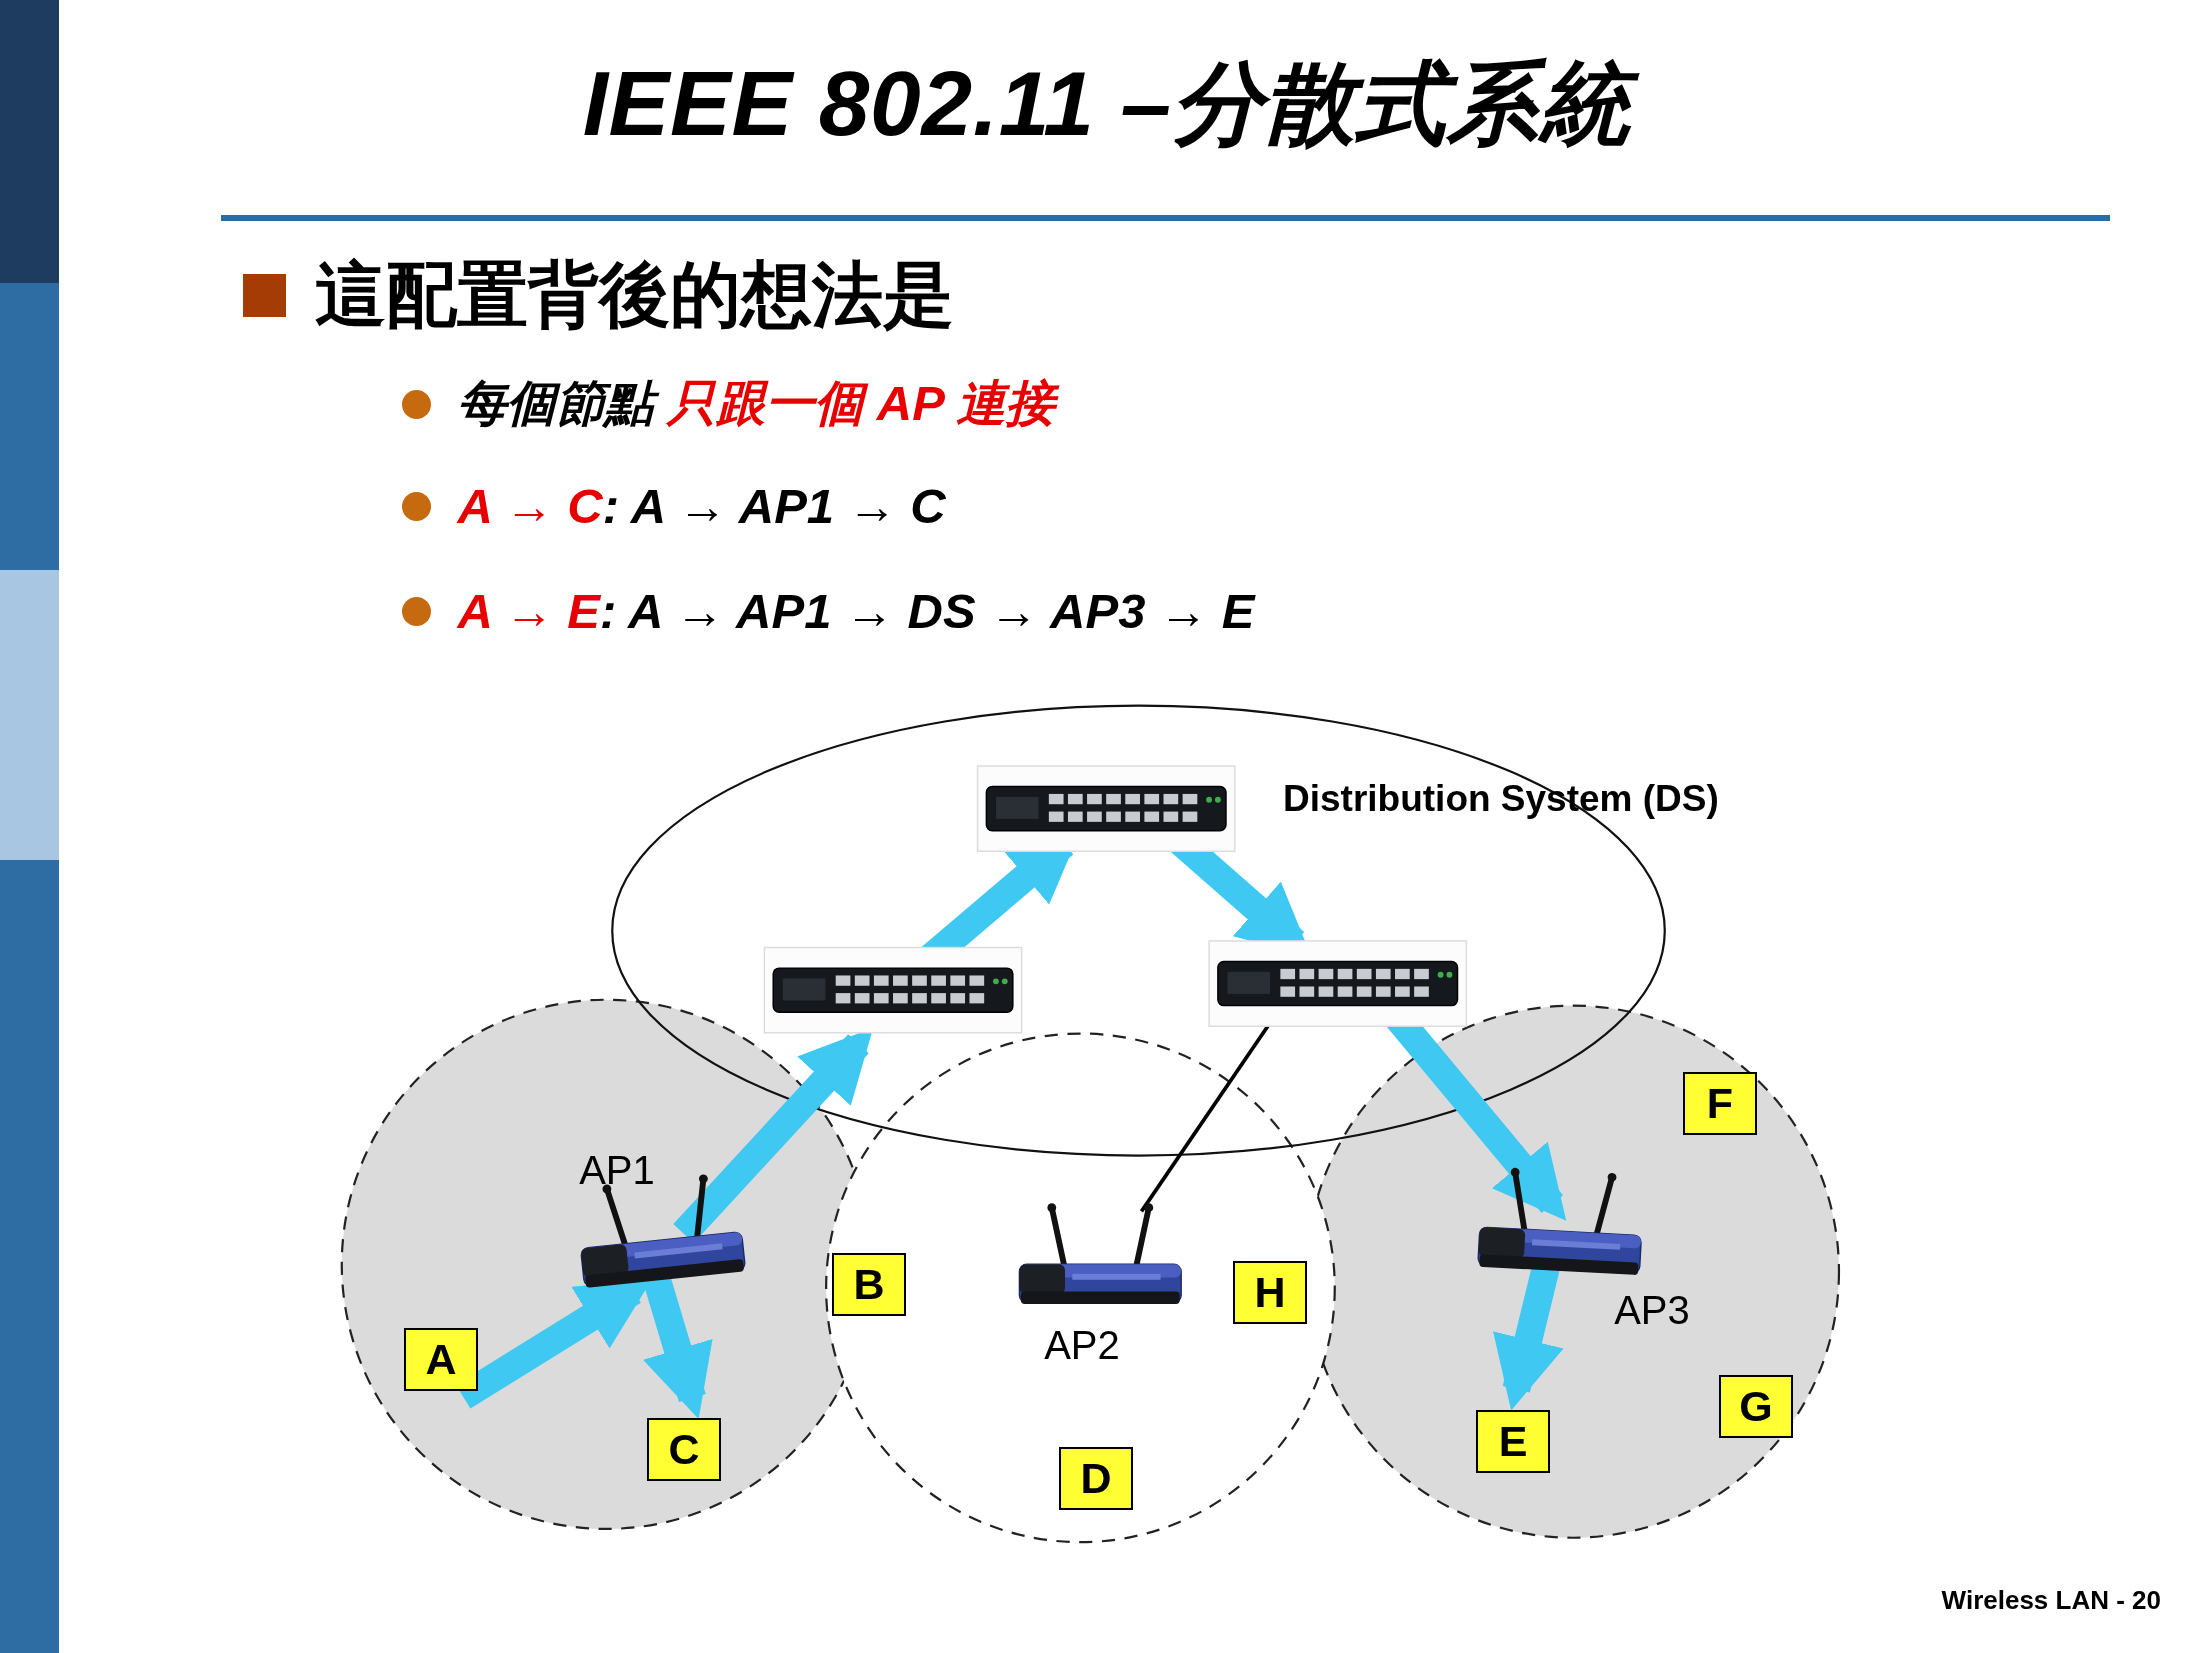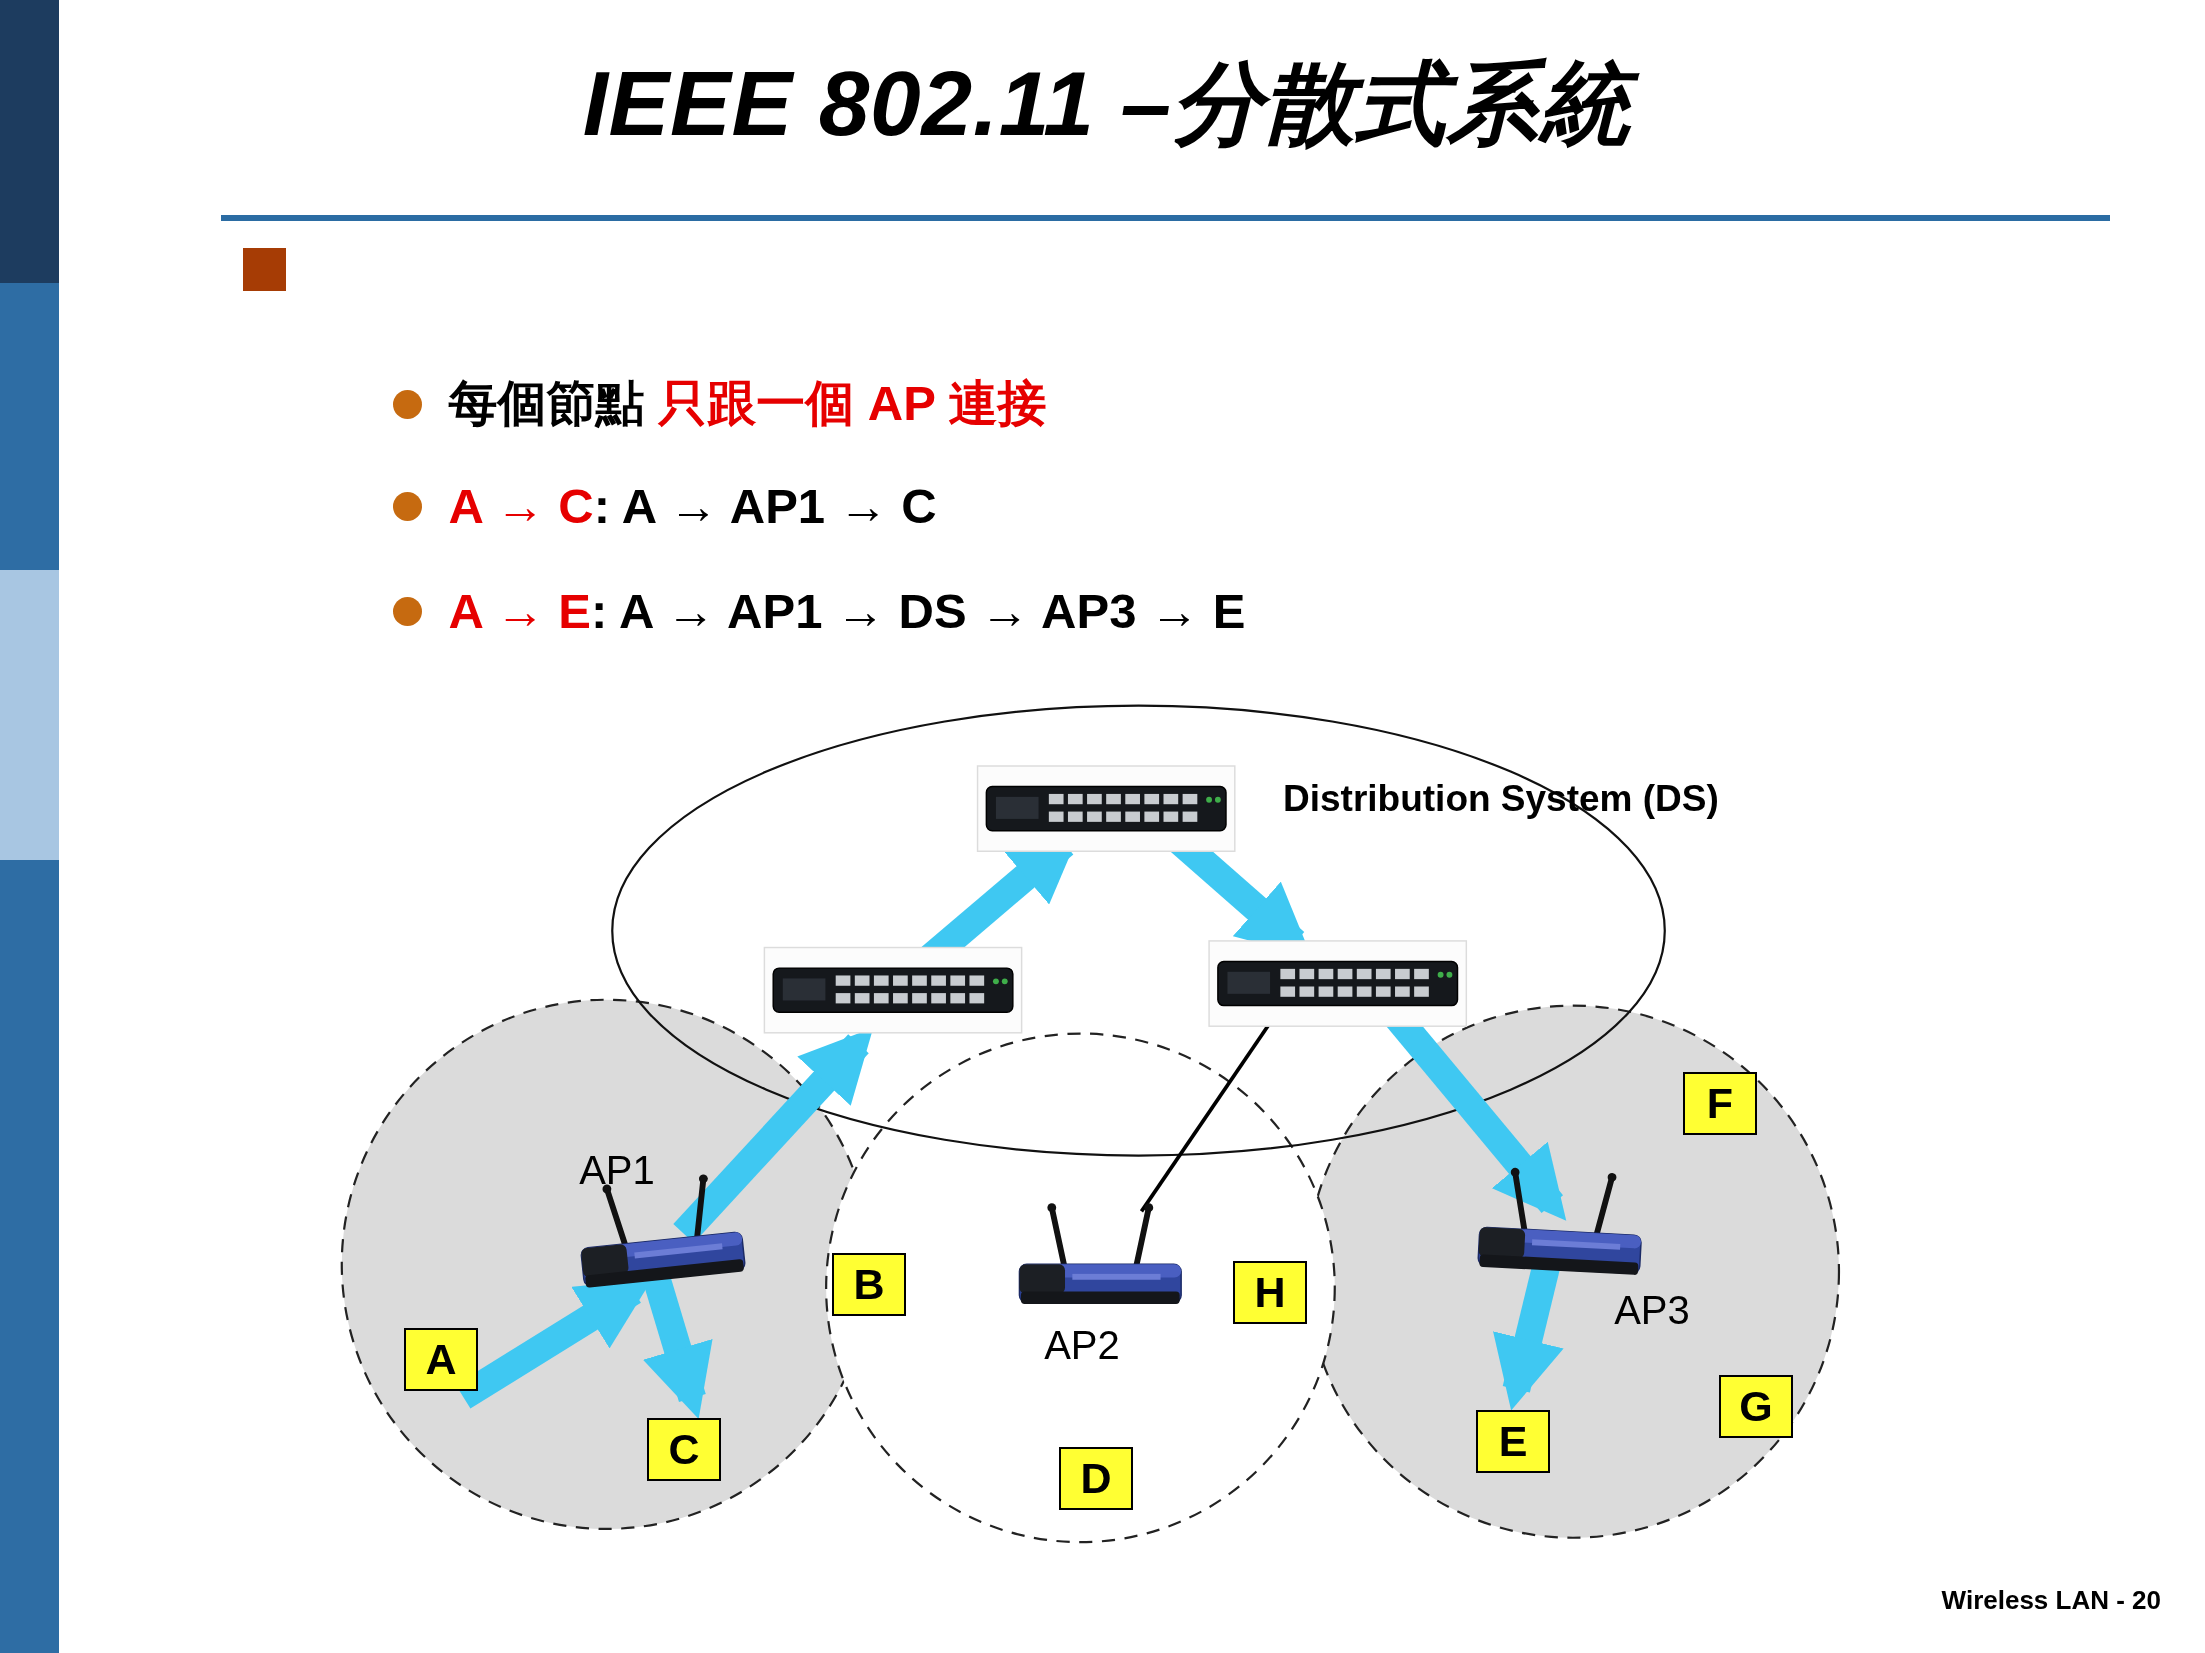--- a/index.html
+++ b/index.html
@@ -15,21 +15,21 @@
   .seg4{top:860px;height:794px;background:#2e6da4;}
 
   .title{position:absolute;left:59px;top:43px;width:2095px;text-align:center;
          font-size:91px;font-weight:bold;color:#000;letter-spacing:0.7px;white-space:nowrap;font-style:italic;}
   .title-rule{position:absolute;left:221px;top:215px;width:1889px;height:5.9px;background:#2b6ca3;}
 
   .heading{position:absolute;left:243px;top:248px;display:flex;align-items:center;gap:29px;}
   .square-bullet{width:43px;height:43px;background:#a63c05;flex:0 0 auto;}
   .heading-text{font-size:71px;font-weight:bold;color:#000;white-space:nowrap;}
 
-  .bullet{position:absolute;left:393px;display:flex;align-items:center;gap:26.5px;}
+  .bullet{position:absolute;left:402px;display:flex;align-items:center;gap:26.5px;font-style:italic;}
   .bullet .dot{width:29px;height:29px;border-radius:50%;background:#c66a10;flex:0 0 auto;}
   .bullet .txt{font-size:49px;font-weight:bold;color:#000;white-space:nowrap;}
   .red{color:#e60000;}
   .b1{top:371px;} .b2{top:478px;} .b3{top:583px;}
 
   .diagram-svg{position:absolute;left:0;top:0;width:2205px;height:1654px;}
 
   .ds-label{position:absolute;left:1283px;top:778px;font-size:37px;font-weight:bold;color:#000;white-space:nowrap;}
   .ap-label{position:absolute;font-size:40px;color:#000;width:132px;text-align:center;}
   .ap1-label{left:551px;top:1148px;}
@@ -67,20 +67,21 @@
     <div class="seg seg2"></div>
     <div class="seg seg3"></div>
     <div class="seg seg4"></div>
   </div>
 
   <div class="title">IEEE 802.11 –分散式系統</div>
   <div class="title-rule"></div>
 
   <div class="heading">
     <span class="square-bullet"></span>
+    <span class="heading-text">這配置背後的想法是</span>
   </div>
 
   <div class="bullet b1">
     <span class="dot"></span>
     <span class="txt"><span>每個節點 </span><span class="red">只跟一個 AP 連接</span></span>
   </div>
   <div class="bullet b2">
     <span class="dot"></span>
     <span class="txt"><span class="red">A → C</span><span>: A → AP1 → C</span></span>
   </div>

